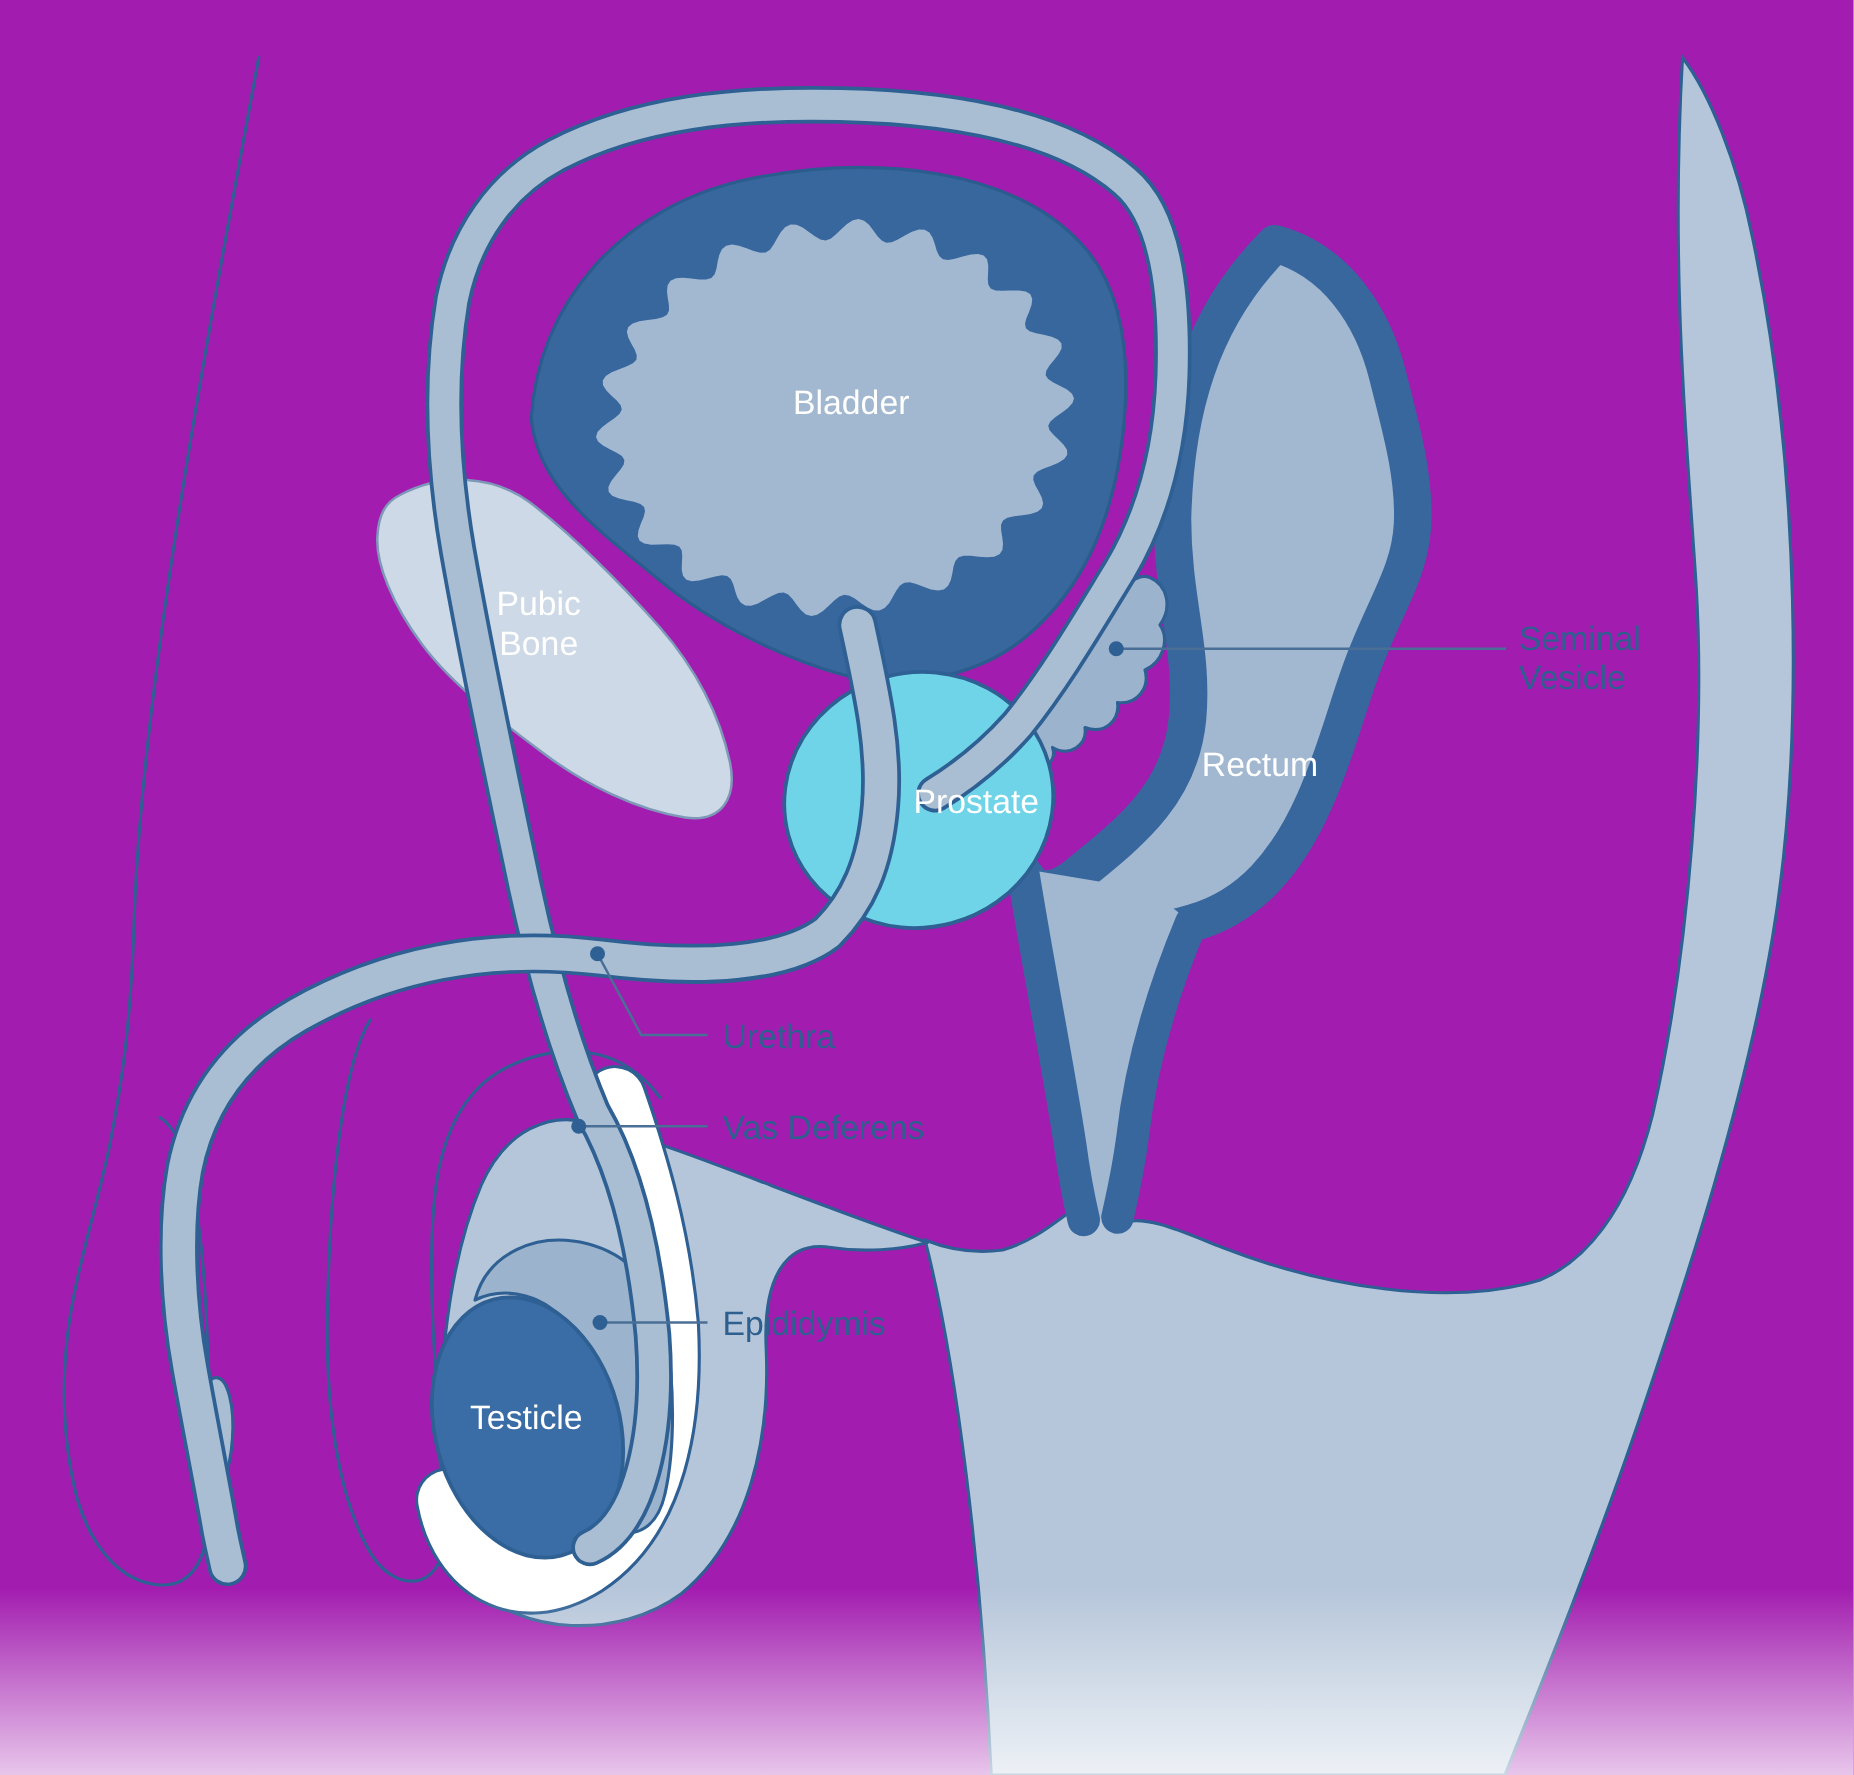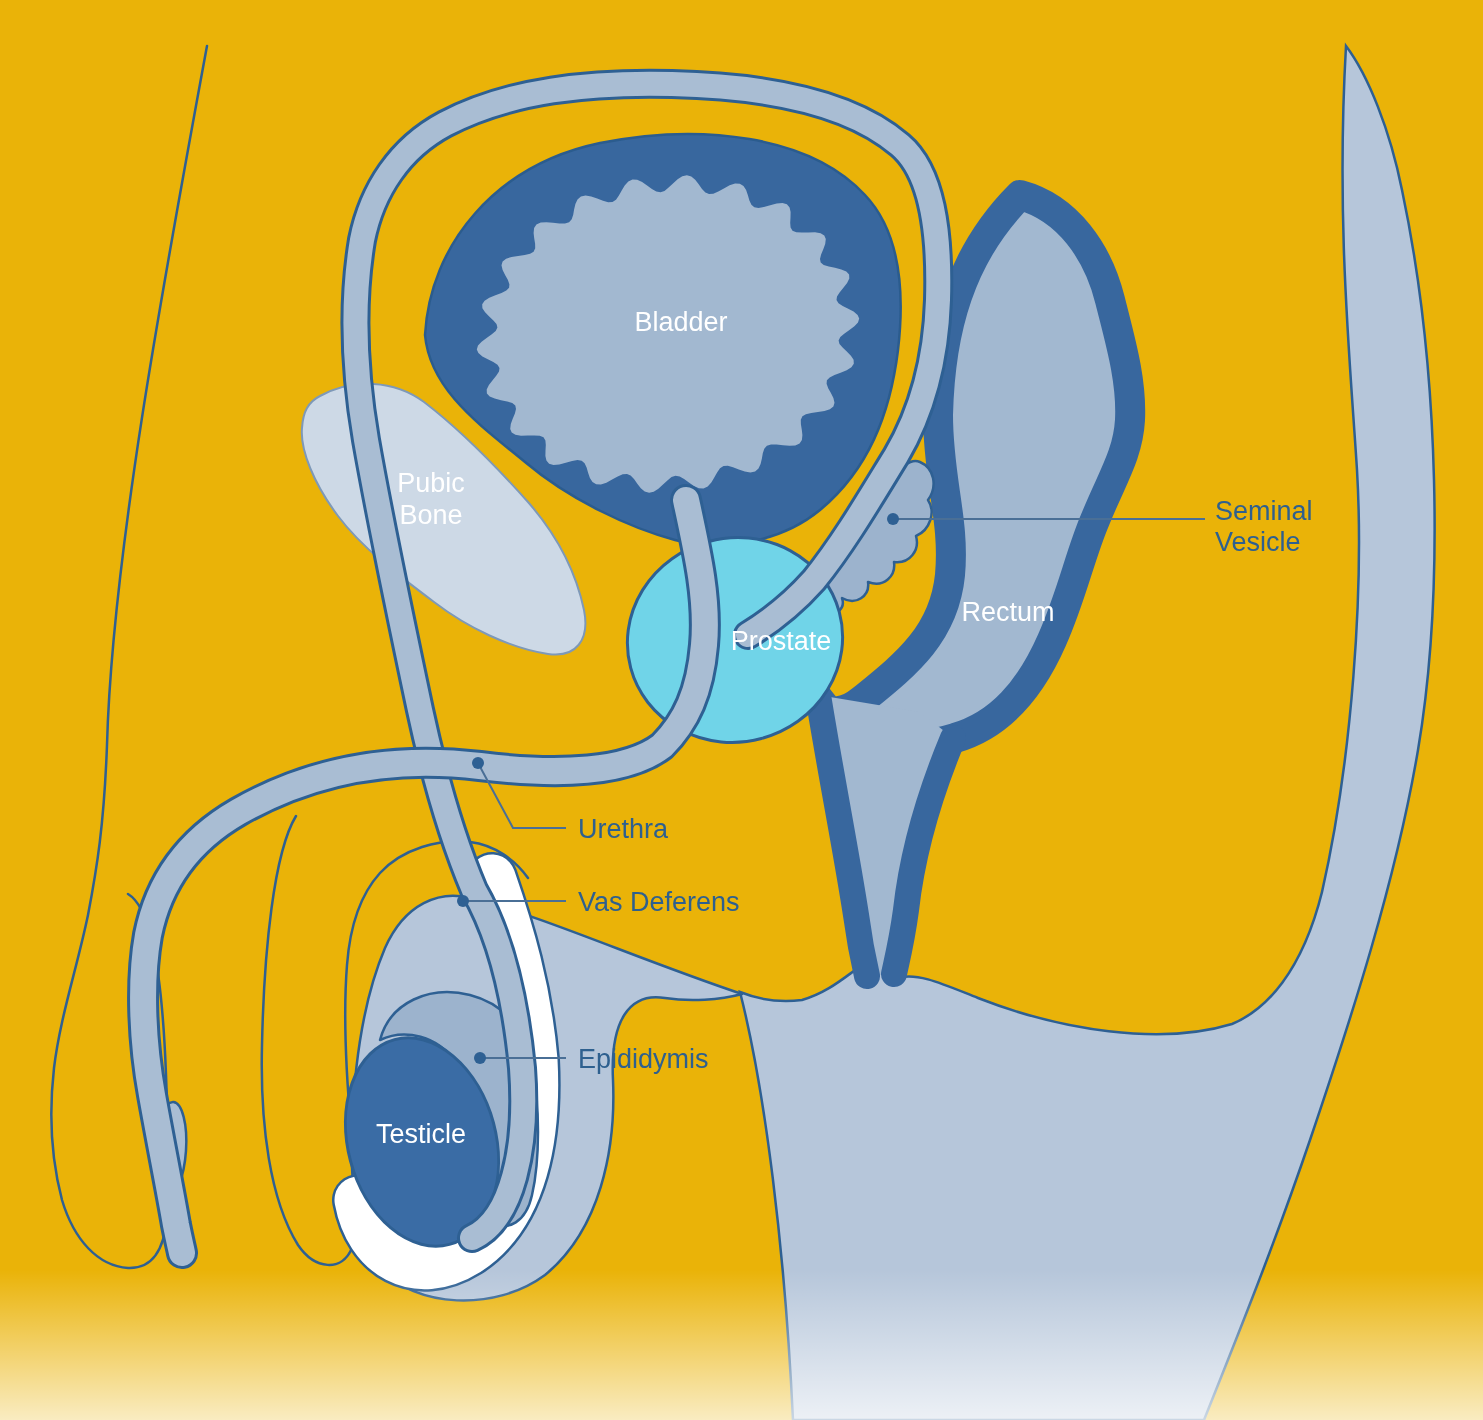--- a/index.html
+++ b/index.html
@@ -1,16 +1,16 @@
 <!DOCTYPE html>
 <html><head>
 <meta charset="utf-8">
 <style>
   html,body{margin:0;padding:0;background:#ffffff;}
-  .stage{position:relative;width:1483px;height:1420px;background:#eab308;overflow:hidden;
+  .stage{position:relative;width:1483px;height:1420px;background:#a21caf;overflow:hidden;
          font-family:"Liberation Sans", sans-serif;}
   svg{display:block}
   .thin-outline{fill:none;stroke:#2e6093;stroke-width:2.5;stroke-linecap:round;stroke-linejoin:round}
   .organ-label{font-size:27px;fill:#ffffff;text-anchor:middle}
   .side-label{font-size:27px;fill:#2e608f;text-anchor:start}
   .leader{stroke:#4a6f96;stroke-width:2;fill:none}
   .leader-dot{fill:#2e6093;stroke:none}
   .tube-outer{fill:none;stroke:#2e6093;stroke-linecap:round;stroke-linejoin:round}
   .tube-inner{fill:none;stroke:#a9bdd3;stroke-linecap:round;stroke-linejoin:round}
 </style>

